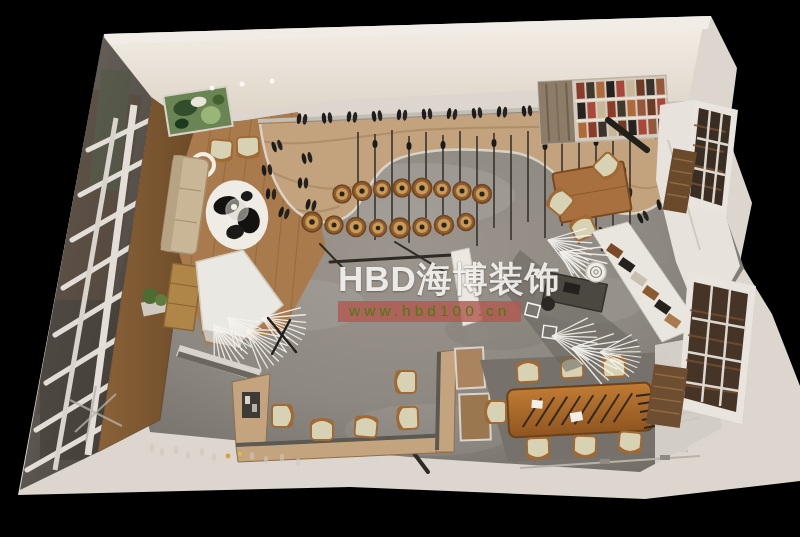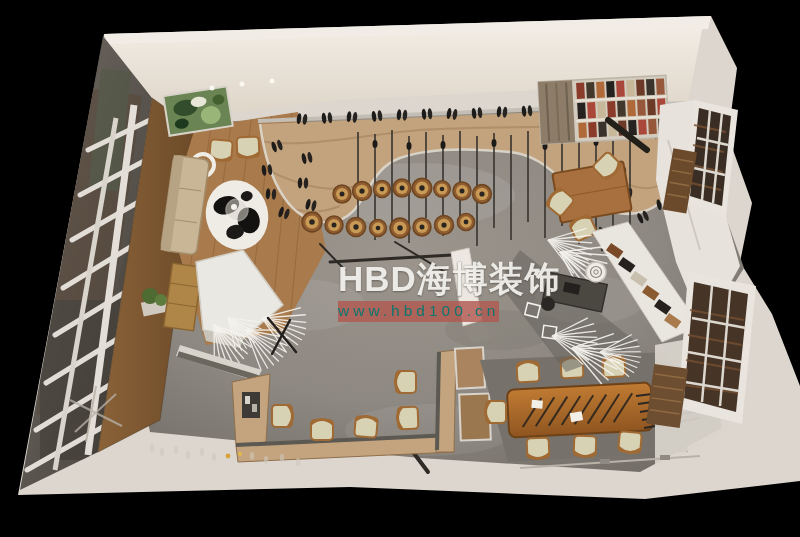--- a/index.html
+++ b/index.html
@@ -4,21 +4,21 @@
 <style>
   html,body{margin:0;padding:0;background:#000;}
   .stage{position:relative;width:800px;height:537px;background:#000;overflow:hidden;
          font-family:"Liberation Sans",sans-serif;}
   .stage svg{position:absolute;left:0;top:0;}
   .watermark{position:absolute;left:298px;top:261px;z-index:5;pointer-events:none;margin-left:40px;}
   .brand{font-weight:800;font-size:35px;line-height:1.05;color:#f3f1ed;opacity:.93;
          letter-spacing:1px;white-space:nowrap;
          text-shadow:0 1px 2px rgba(60,55,50,.55),0 0 1px #8a857e;}
   .url-band{margin-top:3px;display:inline-block;background:rgba(176,89,81,.82);
-            color:#0f766e;font-size:15.5px;letter-spacing:4px;padding:1px 0 2px;
+            color:#4d7c0f;font-size:15.5px;letter-spacing:4px;padding:1px 11px 2px;
             white-space:nowrap;}
 </style>
 </head>
 <body>
 
 <div class="stage">
 <svg width="800" height="537" viewBox="0 0 800 537">
   <defs>
     <radialGradient id="floorGrad" cx="45%" cy="40%" r="75%">
       <stop offset="0%" stop-color="#9b958d"></stop>

